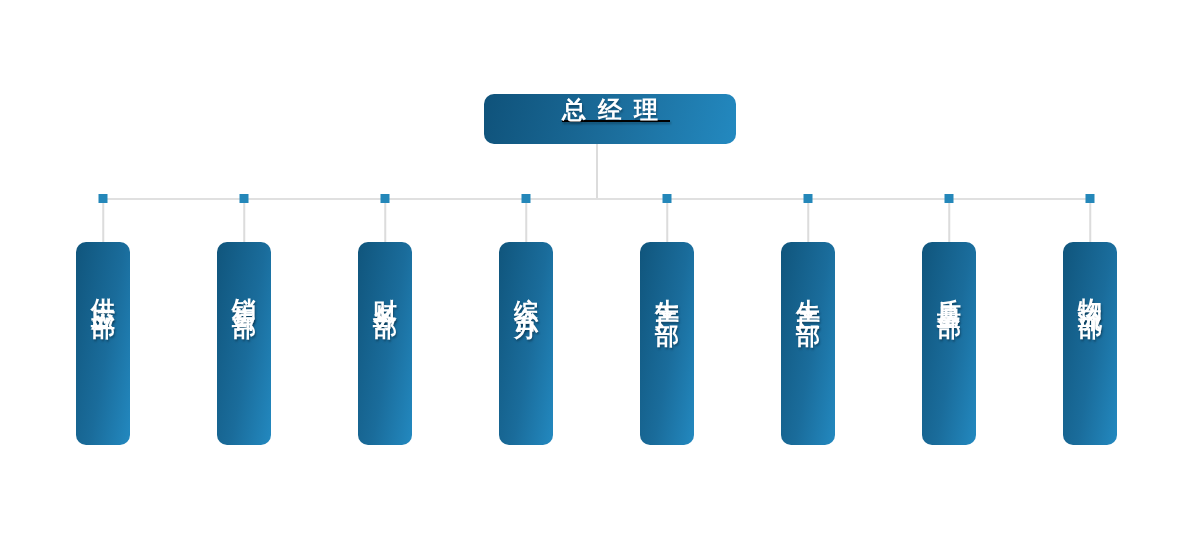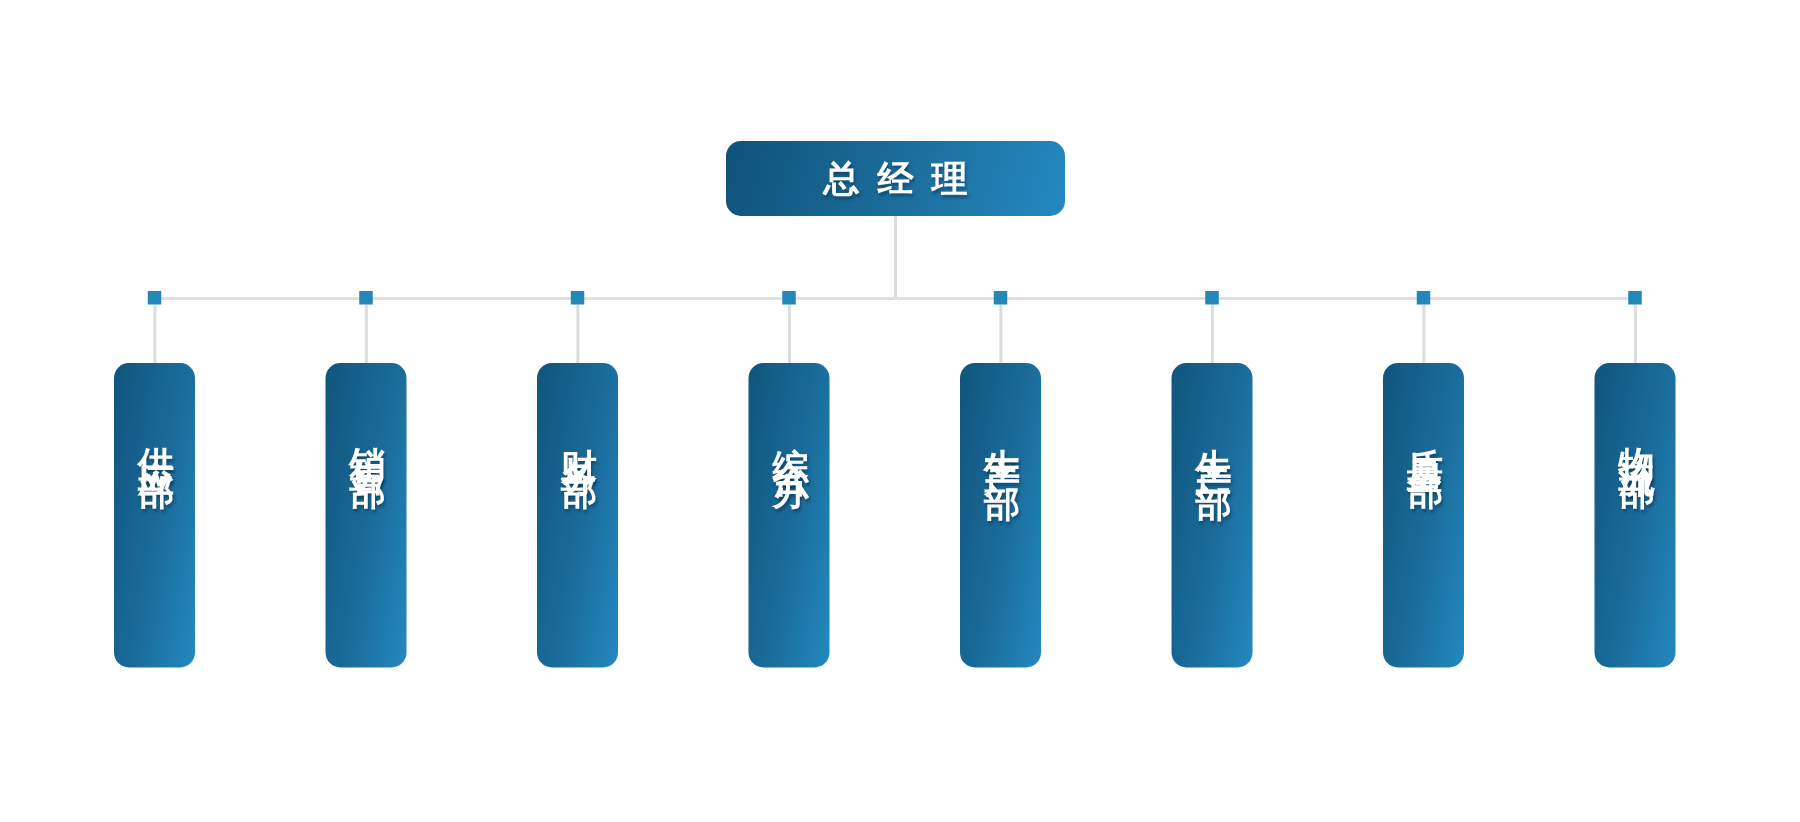--- a/index.html
+++ b/index.html
@@ -13,27 +13,27 @@
     width: 1200px;
     height: 548px;
     background: #ffffff;
     overflow: hidden;
   }
   
   .root-box {
     position: absolute;
     left: 484px;
     top: 94px;
-    width: 226px;
+    width: 252px;
     height: 50px;
     border-radius: 10px;
     background: linear-gradient(105deg, #0f527a 0%, #1c6f9e 55%, #2389c0 100%);
     display: flex;
-    align-items: center;
     justify-content: center;
+    text-decoration: underline;
   }
   .root-label {
     color: #ffffff;
     font-size: 24px;
     font-weight: bold;
     letter-spacing: 12px;
     text-indent: 12px;
     text-shadow: 1px 2px 2px rgba(8, 40, 60, 0.45);
     white-space: nowrap;
   }

